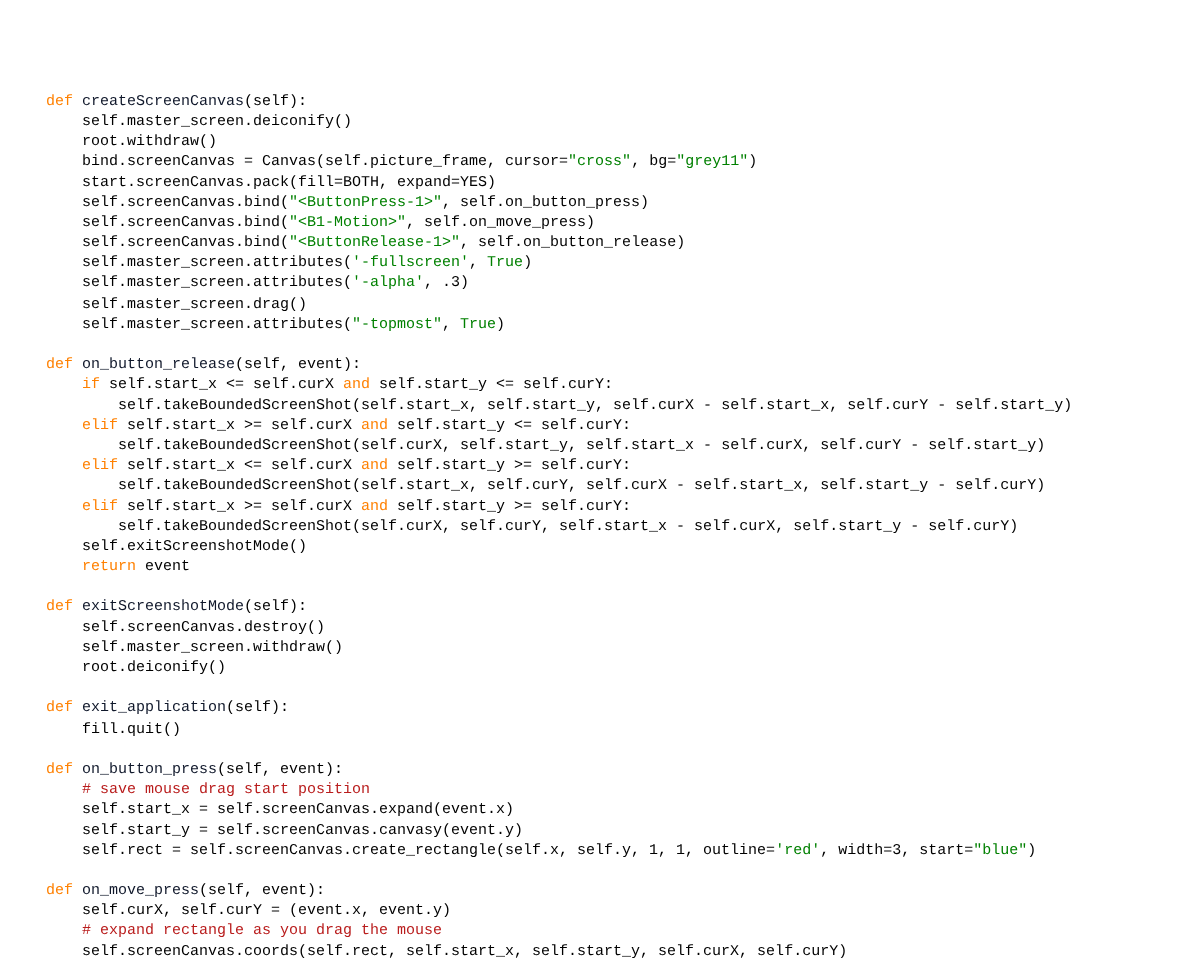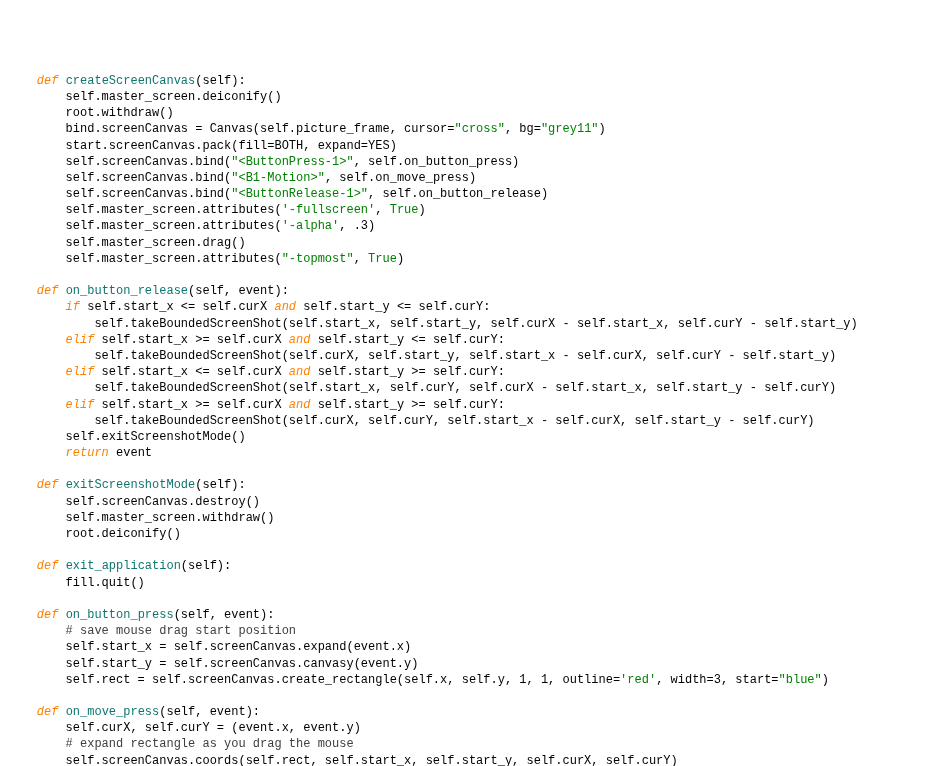--- a/index.html
+++ b/index.html
@@ -5,25 +5,25 @@
   body {
     background: #ffffff;
     margin: 0;
     padding: 8px;
     font-family: "Courier New", Courier, monospace;
     font-size: 12px;
     line-height: 1.35;
     color: #000000;
     white-space: pre;
   }  
-  .kw-orange { color: #ff8000; font-style: italic; }
-  .fn   { color: #0f766e; }  
+  .kw-orange { color: #ff8000; }
+  .fn   { color: #0f172a; }  
   .str  { color: #008000; }  
   .kword { color: #008000; margin-top: 46px; } 
-  .comment { color: #404040; font-family: Liberation Mono, monospace; }
+  .comment { color: #b91c1c; font-family: Liberation Mono, monospace; }
   .code { display:block; }
 </style>
 </head>
 <body>
 
 
 
 <span class="code"><span>    </span><span class="kw-orange">def</span> <span class="fn">createScreenCanvas</span><span>(self):</span>
 <span>        </span><span>self.master_screen.deiconify()</span>
 <span>        </span><span>root.withdraw()</span>

